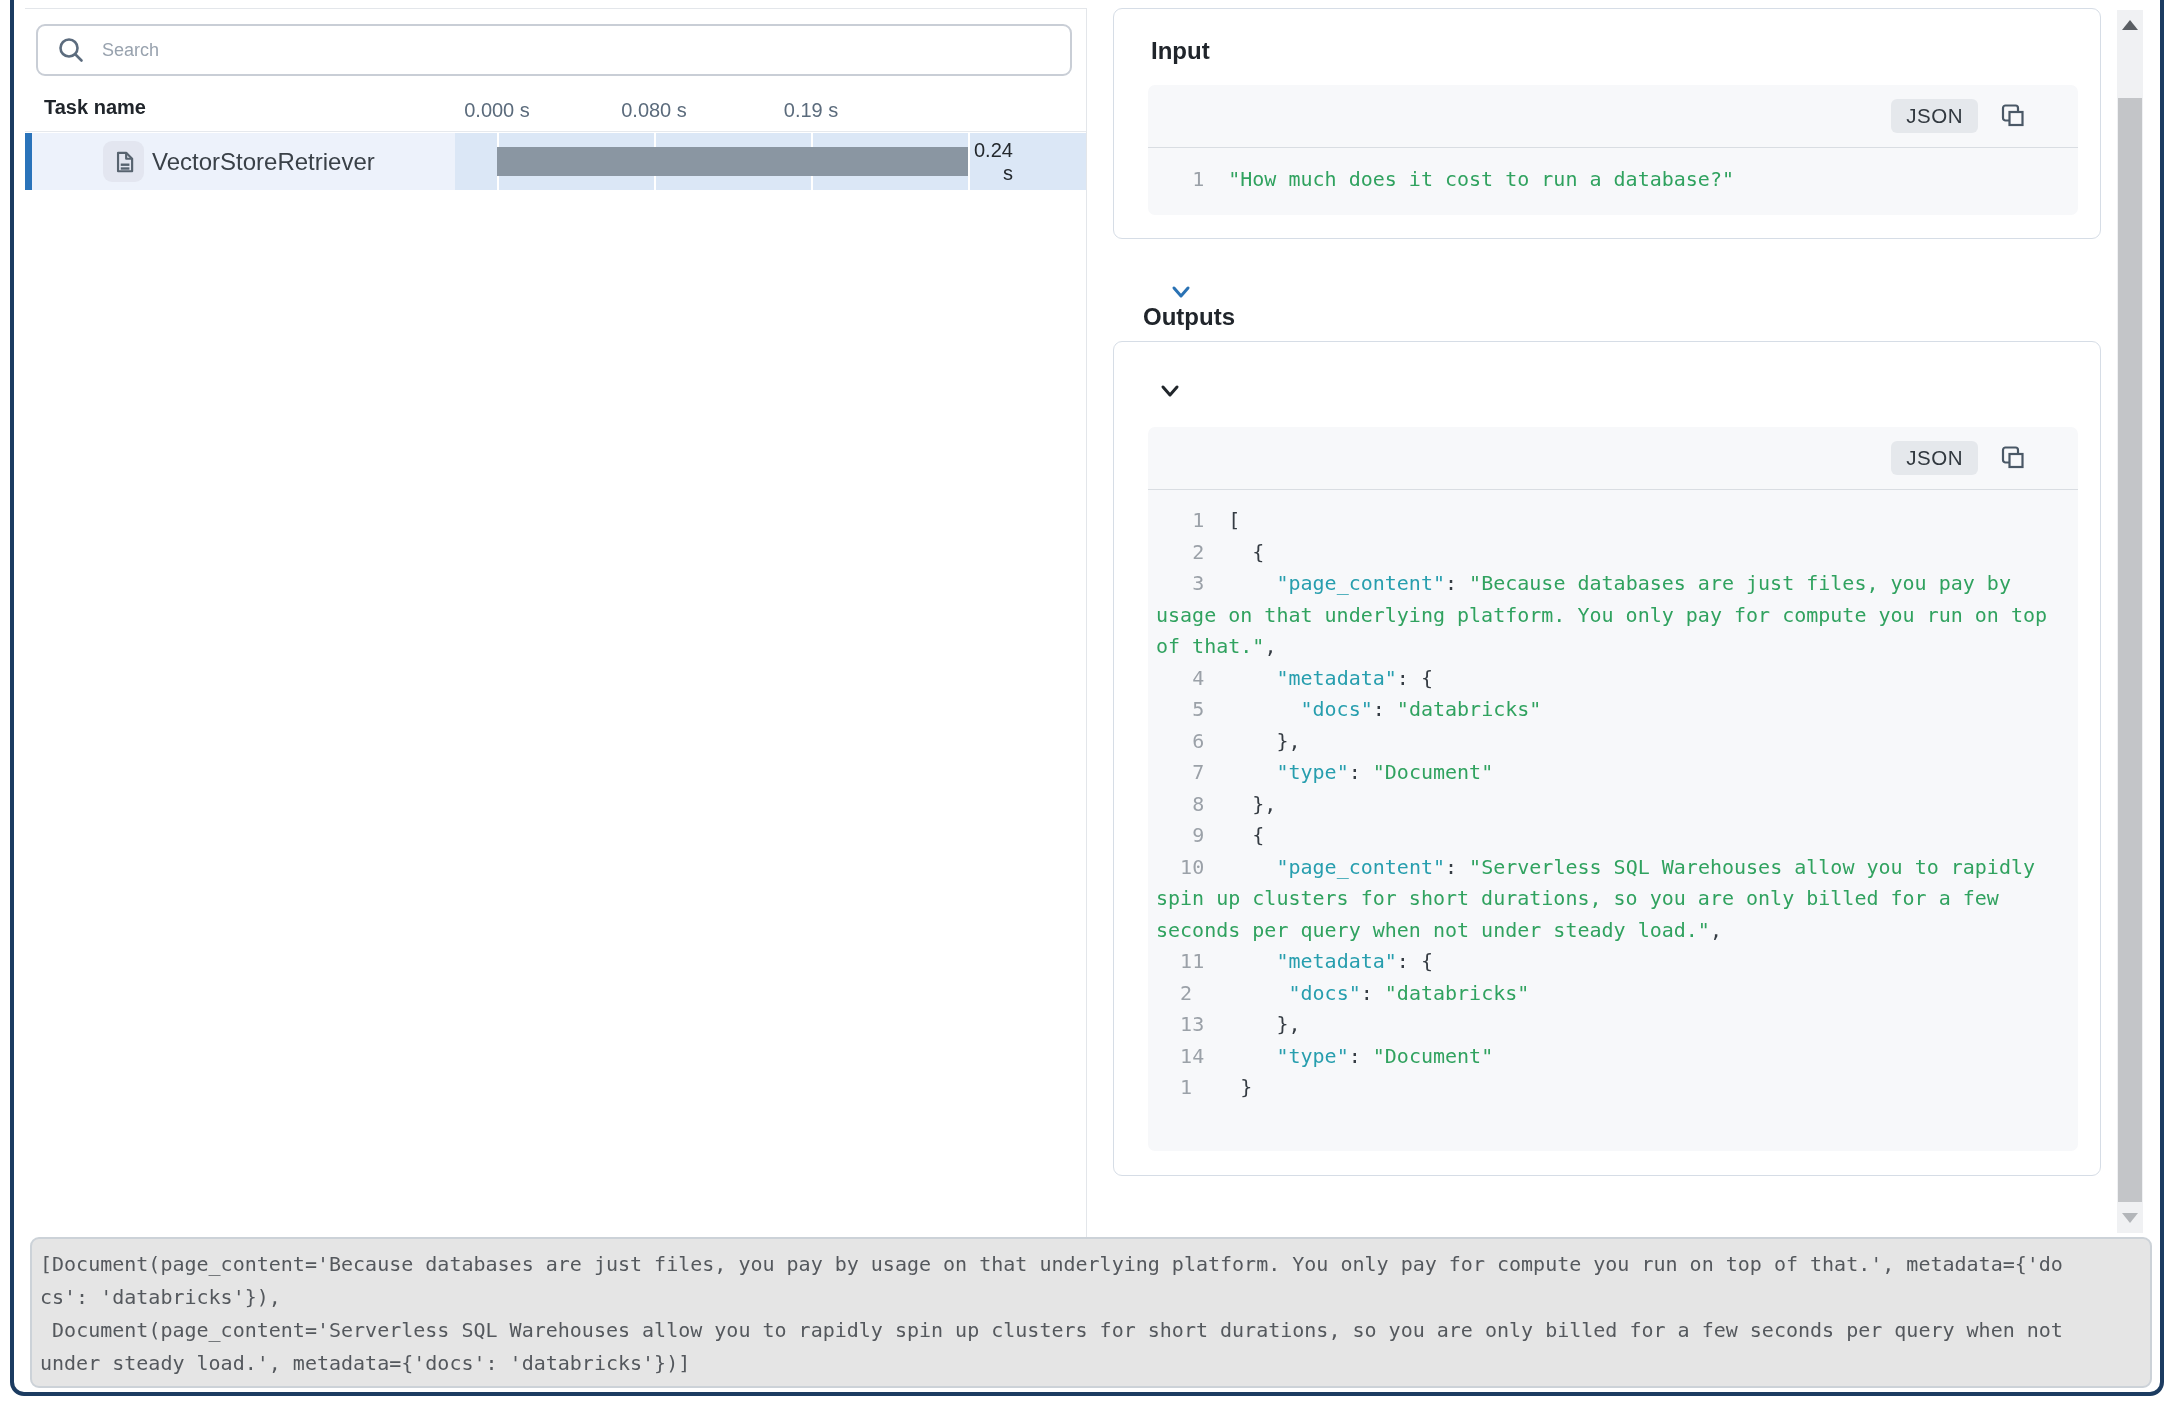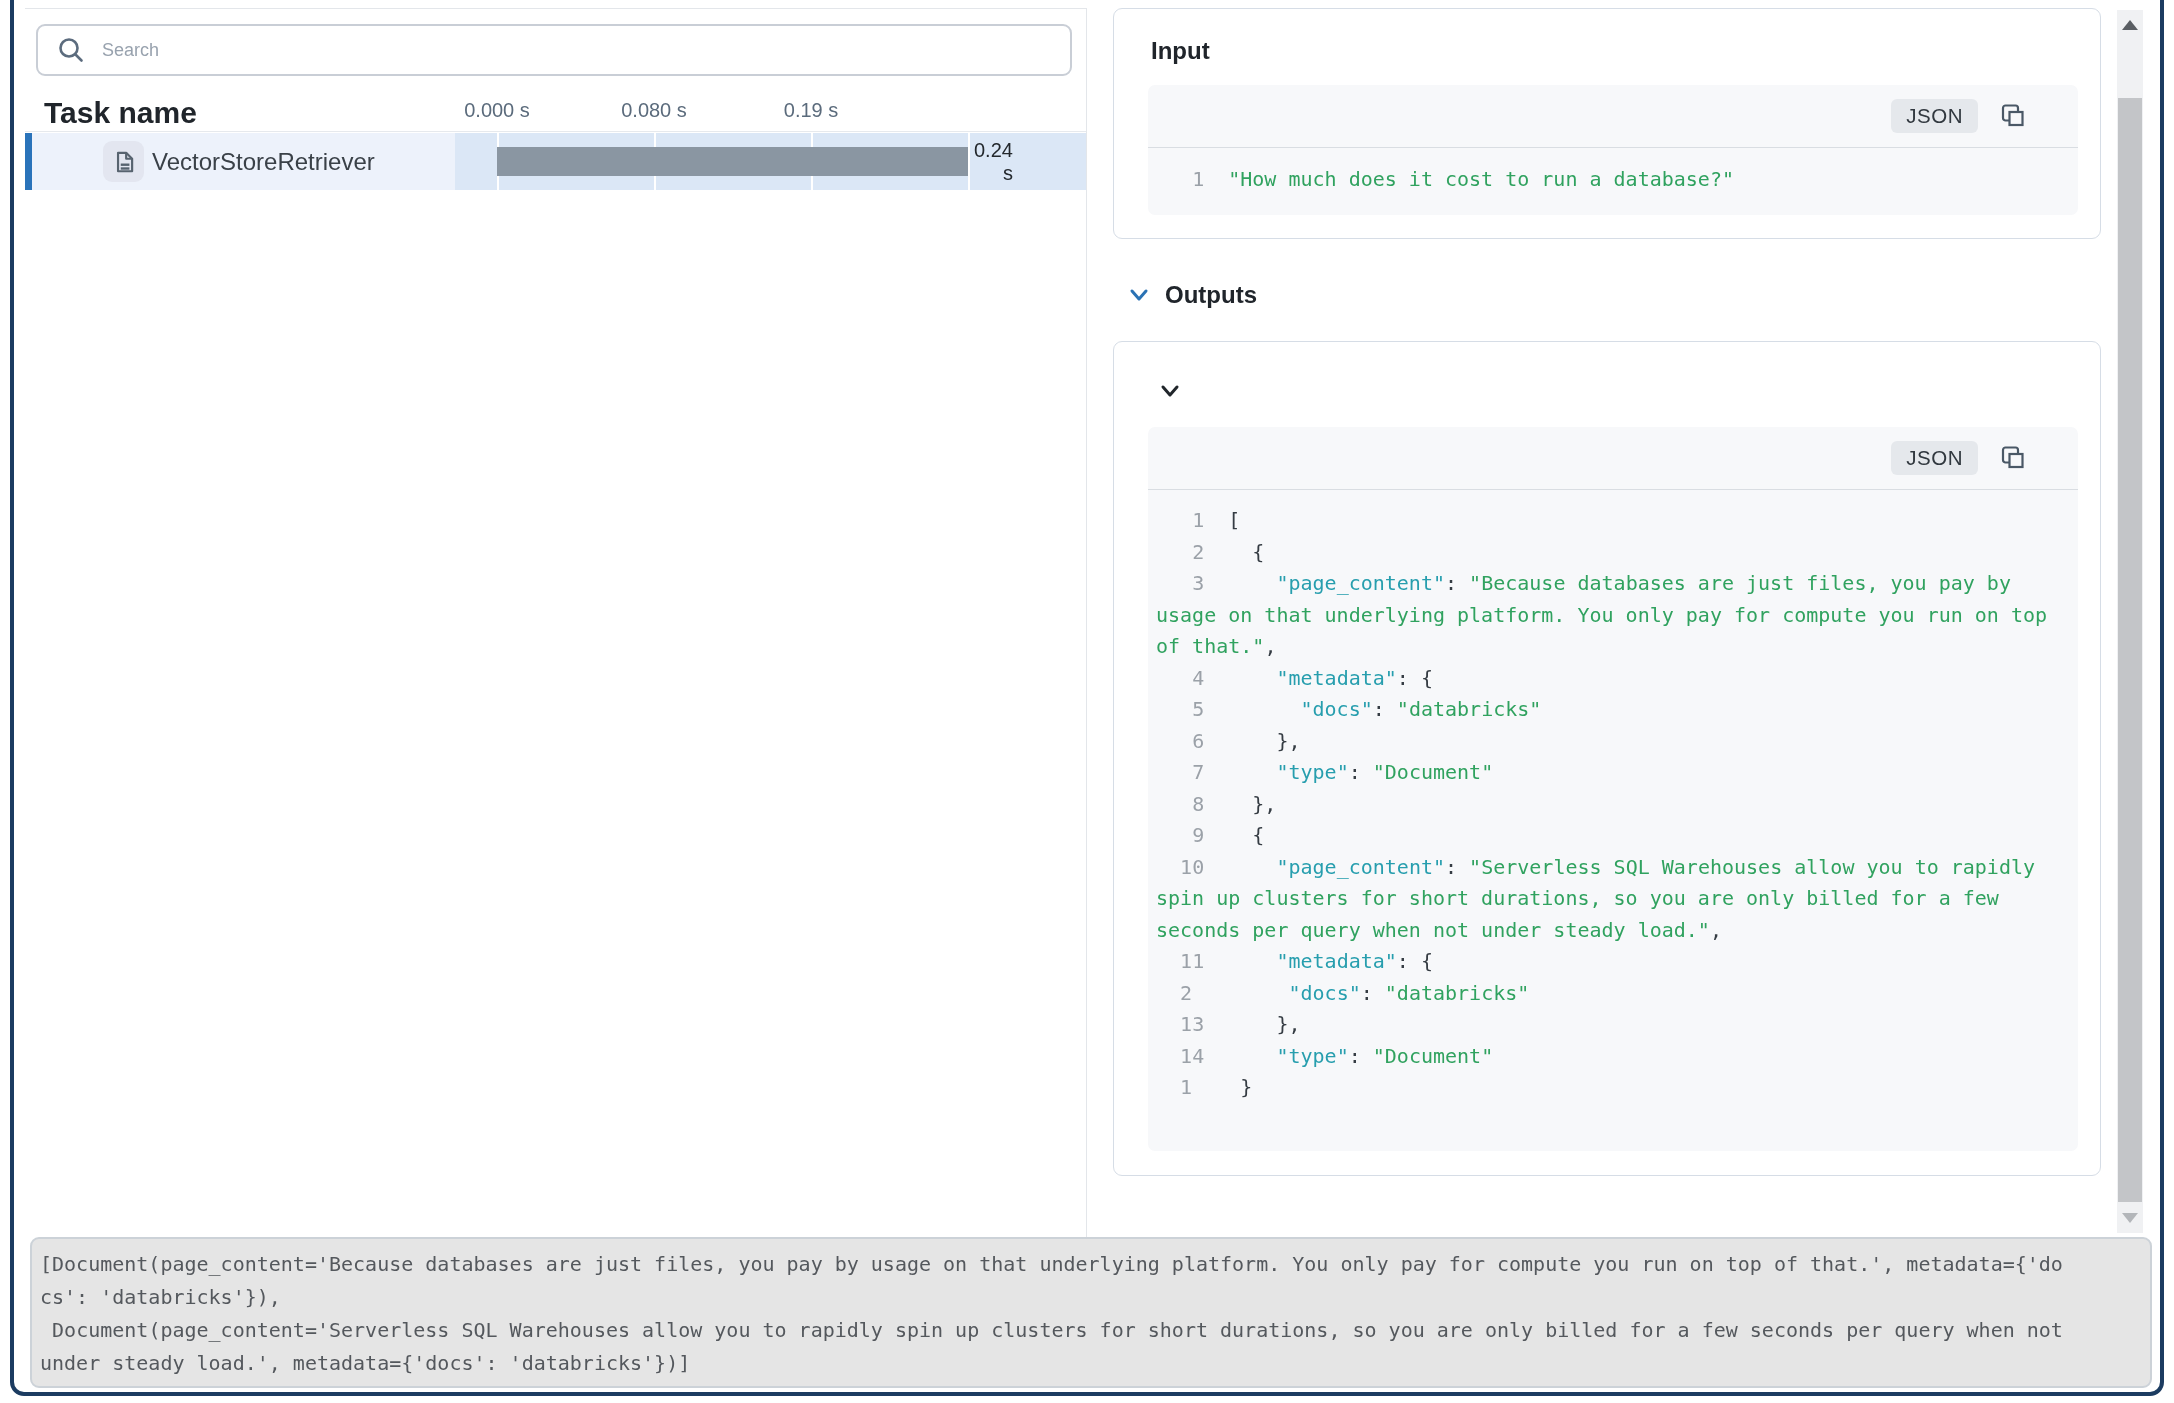--- a/index.html
+++ b/index.html
@@ -19,21 +19,21 @@
 
   
   .search-box{left:36px;top:24px;width:1036px;height:52px;box-sizing:border-box;
               border:2px solid #c9ced6;border-radius:9px;display:flex;align-items:center;background:#fff;}
   .search-box svg{margin-left:18px;flex:0 0 auto;}
   .search-box input{border:none;outline:none;flex:1;font-family:"Liberation Sans",sans-serif;
               font-size:18px;color:#3a4148;margin-left:14px;background:transparent;}
   .search-box input::placeholder{color:#98a2ae;}
 
   
-  .task-name{left:44px;top:96px;font-size:30px;font-weight:600;color:#20252b;}
+  .task-name{left:44px;top:96px;font-size:20px;font-weight:600;color:#20252b;}
   .tick{top:99px;font-size:20px;color:#5b6b7c;transform:translateX(-50%);white-space:nowrap;}
 
   
   .tl-row{left:25px;top:133px;width:901px;height:57px;text-align:right;}
   .tl-row .accent{position:absolute;left:0;top:0;width:7px;height:57px;background:#2a73ba;}
   .tl-row .name-bg{position:absolute;left:7px;top:0;width:423px;height:57px;background:#edf2fb;}
   .tl-row .gantt-bg{position:absolute;left:430px;top:0;width:631px;height:57px;background:#dbe7f6;}
   .gridline{position:absolute;top:0;width:2px;height:57px;background:#ffffff;}
   .icon-box{position:absolute;left:78px;top:8px;width:41px;height:41px;background:#e3e6f0;
             border-radius:9px;display:flex;align-items:center;justify-content:center;}
@@ -41,21 +41,21 @@
              font-size:24px;color:#3a4148;}
   .gantt-bar{position:absolute;left:472px;top:14px;height:29px;background:#8a96a2;}
   .dur-label{position:absolute;left:949px;top:0;height:57px;display:flex;align-items:center;
              font-size:20px;color:#23282d;}
 
   
   .card{box-sizing:border-box;background:#fff;border:1.5px solid #d6dde6;border-radius:9px;}
   .input-card{left:1113px;top:8px;width:988px;height:231px;}
   .outputs-card{left:1113px;top:341px;width:988px;height:835px;}
   .card-title{position:absolute;left:37px;top:28px;font-size:24px;font-weight:600;color:#20252b;}
-  .section-header{left:1128px;top:281px;display:flex;align-items:center;}
+  .section-header{left:1128px;top:281px;display:flex;align-items:center;flex-direction:column;}
   .section-header .sh-title{margin-left:15px;font-size:24px;font-weight:600;color:#20252b;}
   .inner-chevron{position:absolute;left:45px;top:38px;}
 
   
   .code-block{position:absolute;left:34px;width:930px;background:#f7f8fa;border-radius:7px;overflow:hidden;}
   .cb-input{top:76px;height:130px;}
   .cb-out{top:85px;height:724px;}
   .code-header{position:relative;height:62px;border-bottom:1px solid #d9dde2;}
   .pill{position:absolute;right:100px;top:14px;height:34px;display:flex;align-items:center;
         padding:0 15px;background:#e5e8ec;border-radius:6px;font-size:20.5px;color:#31383f;

